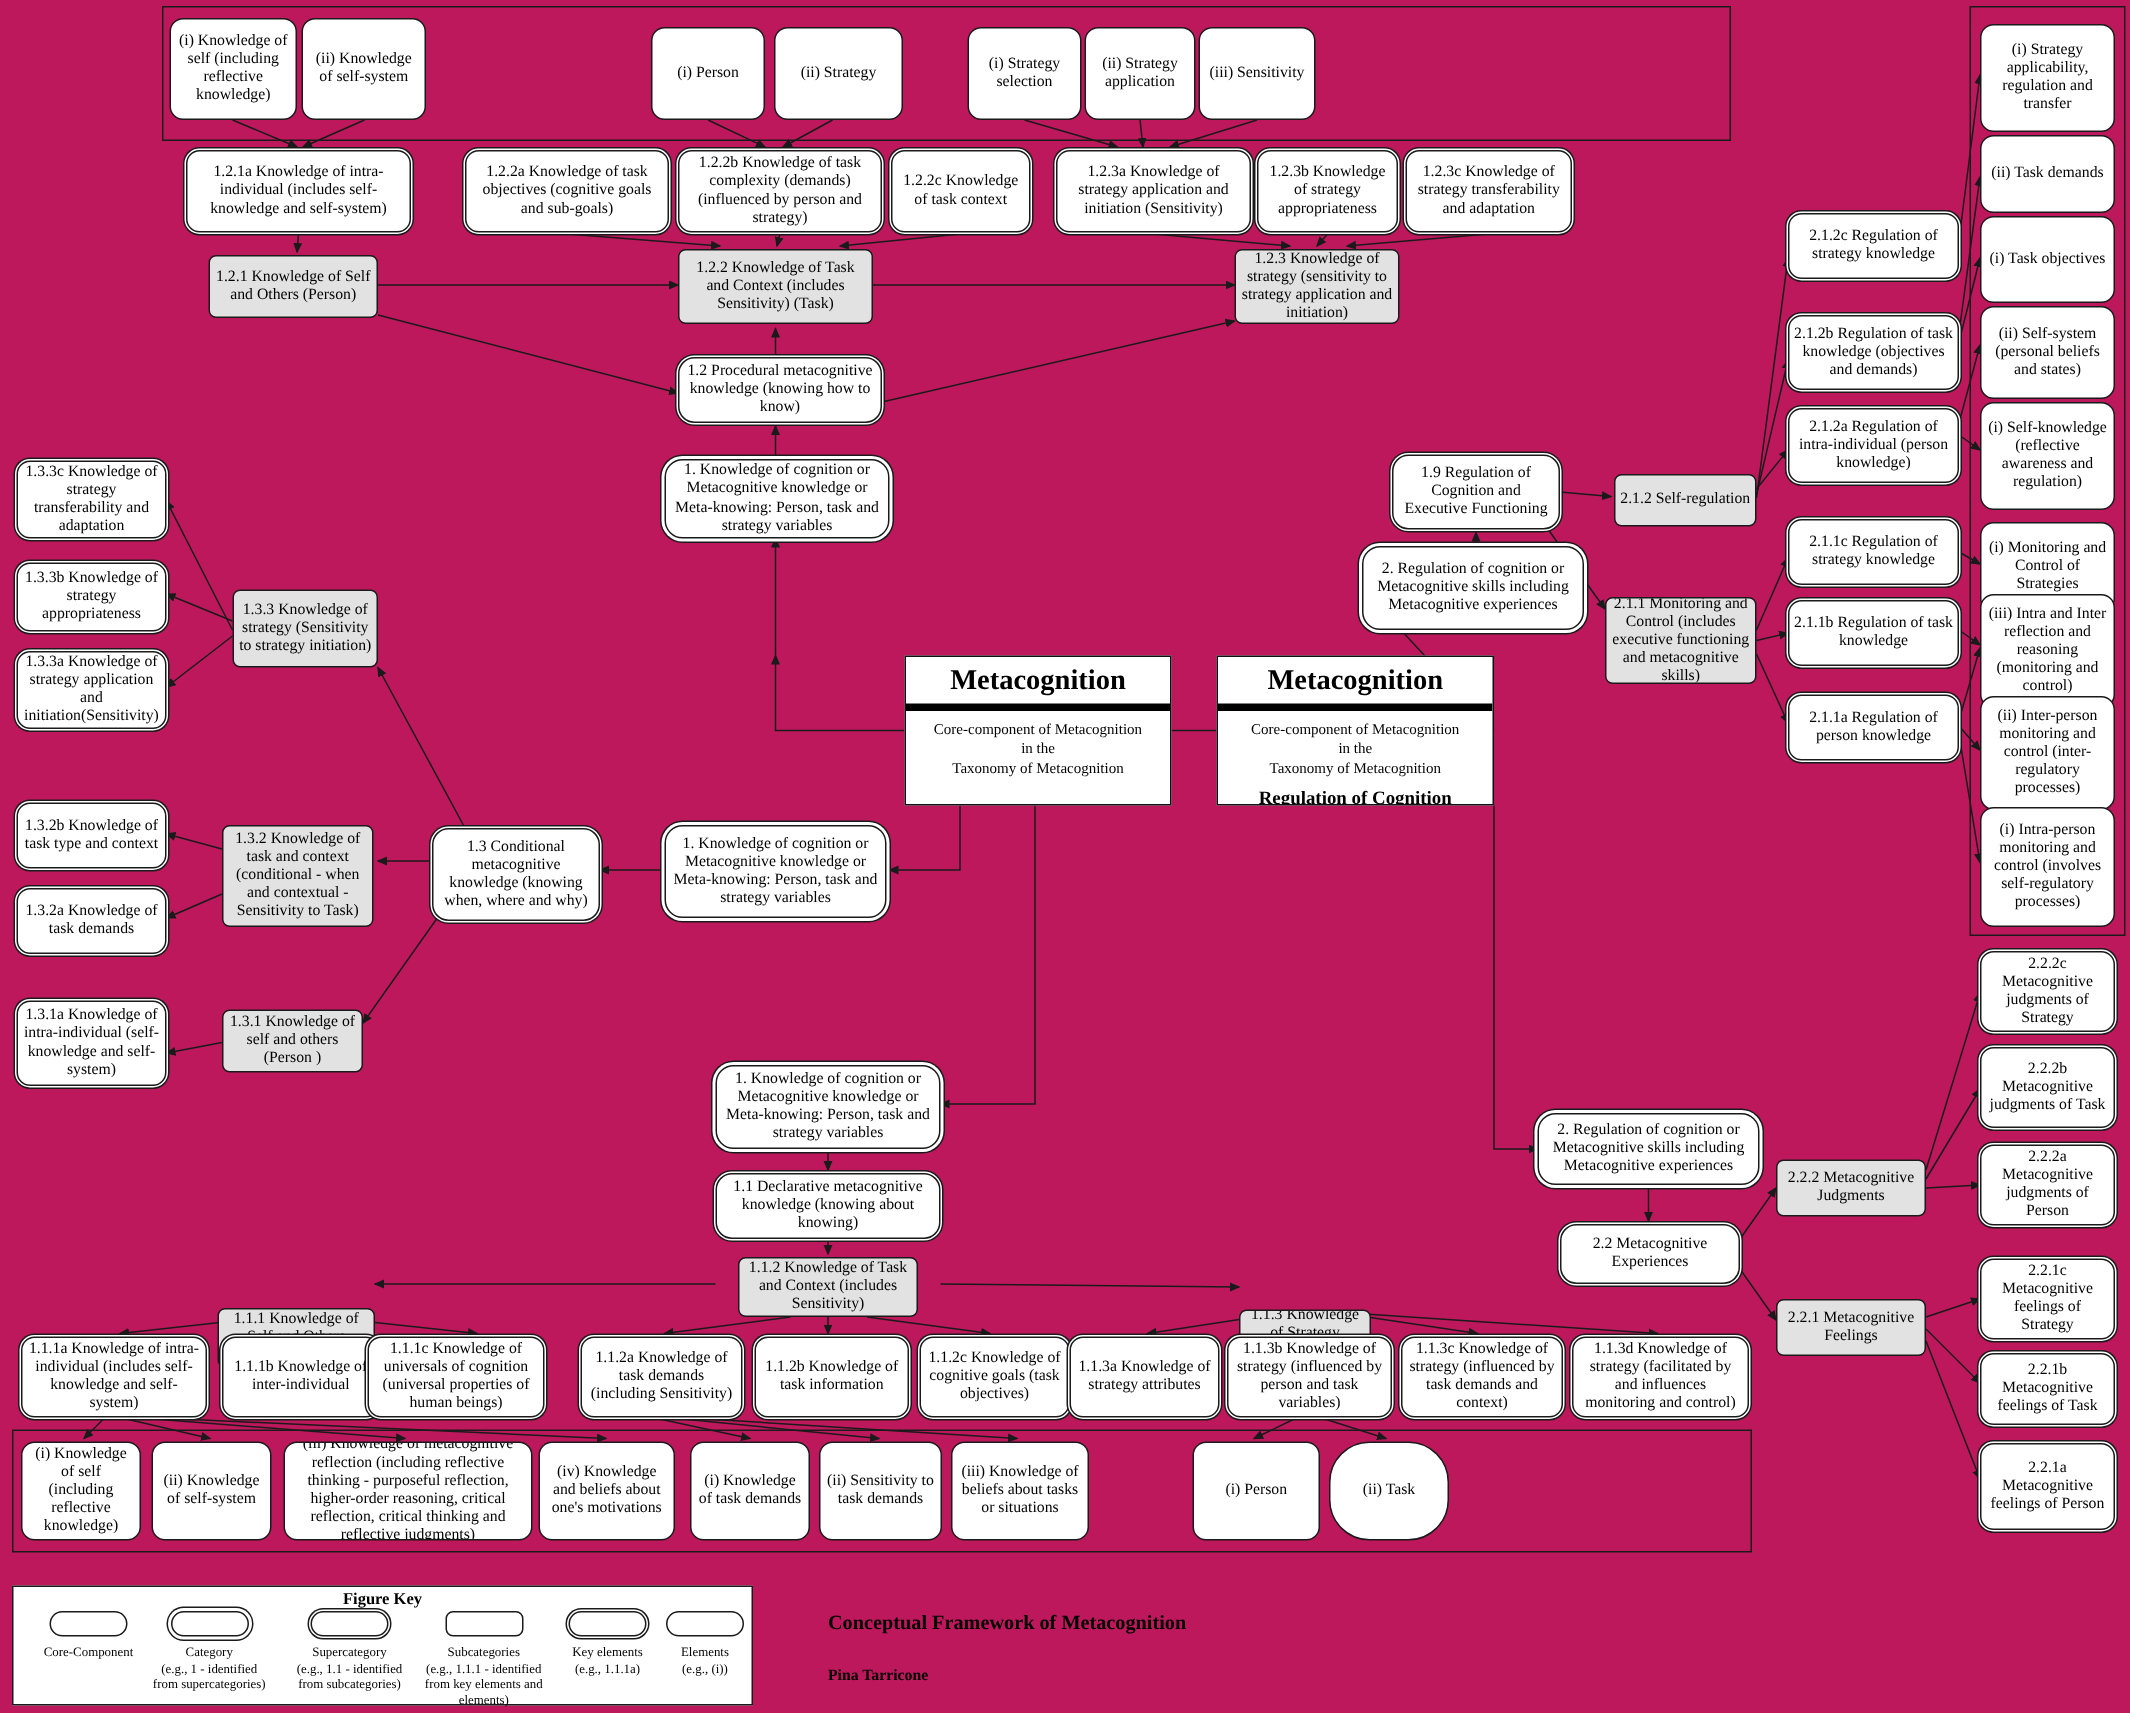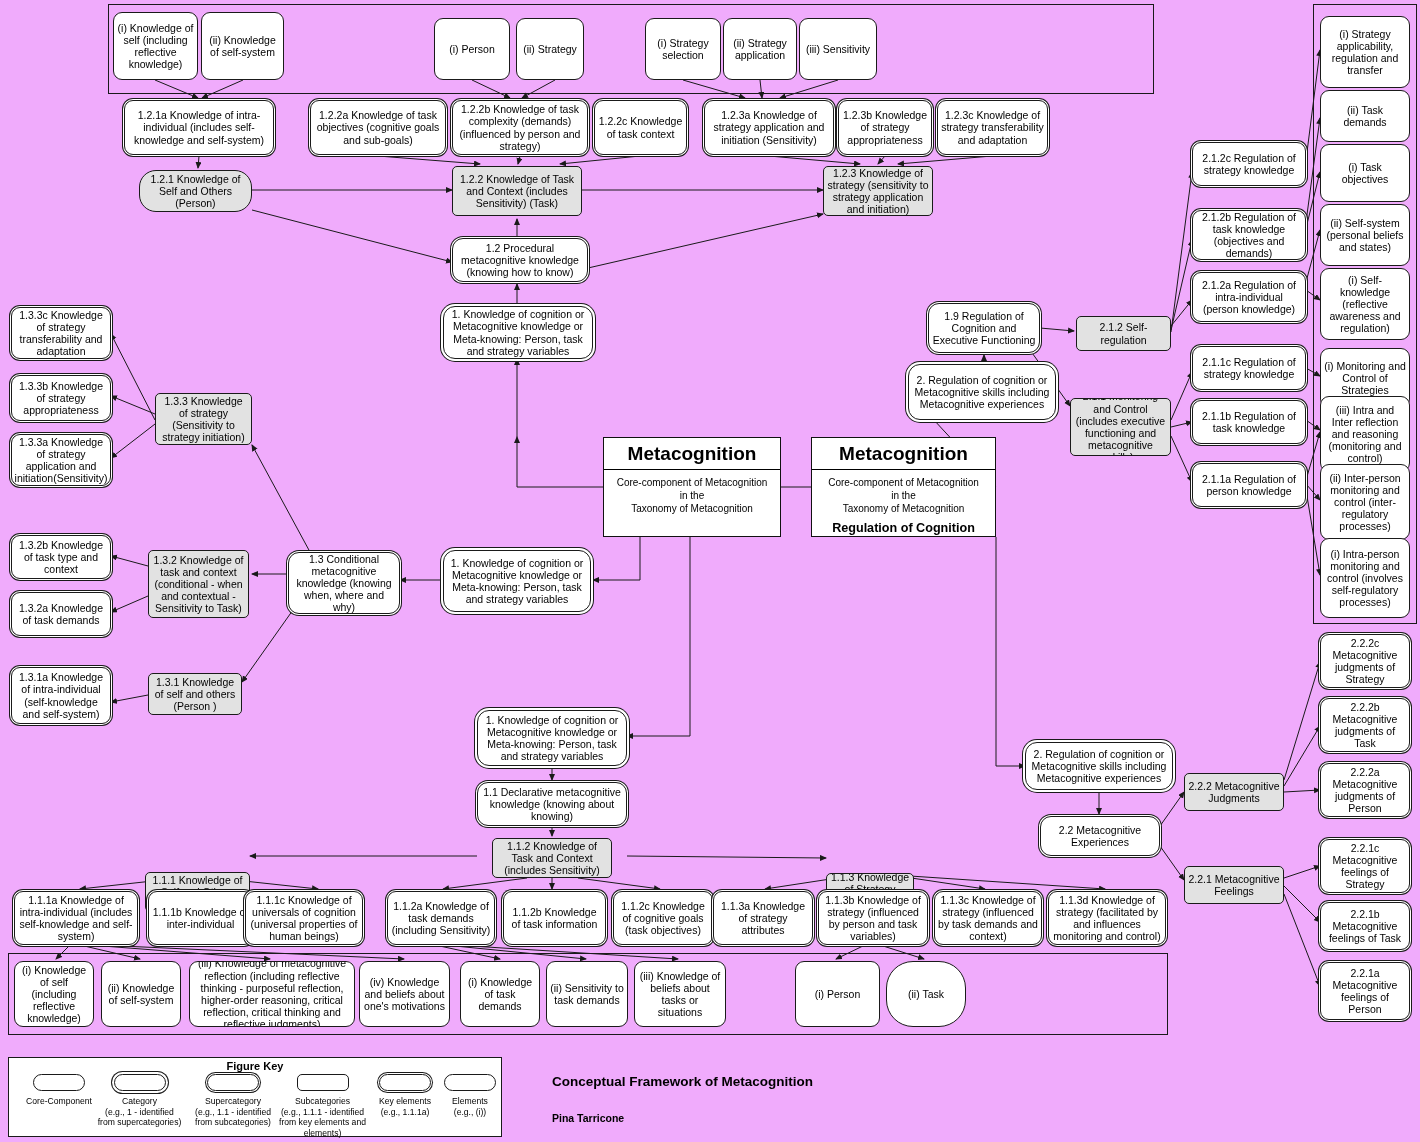--- a/index.html
+++ b/index.html
@@ -1,34 +1,34 @@
 <!DOCTYPE html>
 <html><head>
 <meta charset="utf-8">
 <style>
   html,body{margin:0;padding:0;background:#ffffff;}
   body{font-family:"Liberation Sans", sans-serif;}
-  #stage{position:relative;width:1420px;height:1142px;background:#f0abfc;overflow:hidden;}
+  #stage{position:relative;width:1420px;height:1142px;background:#be185d;overflow:hidden;font-family:Liberation Serif, serif;}
   svg.links{position:absolute;left:0;top:0;width:1420px;height:1142px;pointer-events:none;}
   .box{position:absolute;box-sizing:border-box;display:flex;align-items:center;justify-content:center;
        text-align:center;border:1px solid #1a1a1a;background:#fff;color:#000;
        line-height:1.16;padding:2px 3px;overflow:hidden;}
   
   .el{border-radius:9px;font-size:10.5px;}
   
   .keyel{border-radius:9px;font-size:10.5px;box-shadow:0 0 0 1px #fff, 0 0 0 2px #1a1a1a;}
   
   .sub{border-radius:5px;font-size:10.5px;background:#e2e2e2;}
   
   .super{border-radius:11px;font-size:10.5px;box-shadow:0 0 0 1px #fff, 0 0 0 2px #1a1a1a;}
   
   .cat{border-radius:12px;font-size:10.5px;box-shadow:0 0 0 2px #fff, 0 0 0 3px #1a1a1a;}
   
   .core{border:1.6px solid #111;border-radius:0;flex-direction:column;justify-content:flex-start;padding:0;}
-  .core .t1{font-size:19px;font-weight:bold;padding:5px 0 4px;width:100%;border-bottom:1px solid #000000;}
+  .core .t1{font-size:19px;font-weight:bold;padding:5px 0 4px;width:100%;border-bottom:5px solid #000000;}
   .core .t2{font-size:10px;padding:6px 4px 4px;width:100%;line-height:1.3;}
   .core .t3{font-size:12.6px;font-weight:bold;padding:2px 4px 6px;width:100%;line-height:1.25;}
   .group{position:absolute;border:1px solid #1a1a1a;background:transparent;box-sizing:border-box;}
   .keybox{position:absolute;border:1px solid #1a1a1a;box-sizing:border-box;background:#fff;}
   .keytitle{position:absolute;font-size:11px;font-weight:bold;text-align:center;}
   .keyitem{position:absolute;text-align:center;font-size:8.6px;line-height:1.25;}
   .keyshape{position:absolute;box-sizing:border-box;border:1px solid #1a1a1a;background:#fff;}
   .title-main{position:absolute;font-size:13.5px;font-weight:bold;color:#000;}
   .title-sub{position:absolute;font-size:10.5px;font-weight:bold;color:#000;}
 </style>
@@ -153,32 +153,32 @@
   </svg>
 
   <div class="group" style="left:108px;top:4px;width:1046px;height:90px;"></div>
   <div class="group" style="left:1313px;top:4px;width:104px;height:620px;"></div>
   <div class="group" style="left:8px;top:953px;width:1160px;height:82px;"></div>
 
   <div id="nodes">
       <div class="box el" style="left: 113px; top: 12px; width: 85px; height: 68px;">(i) Knowledge of self (including reflective knowledge)</div>
       <div class="box el" style="left: 201px; top: 12px; width: 83px; height: 68px;">(ii) Knowledge of self-system</div>
       <div class="box el" style="left: 434px; top: 18px; width: 76px; height: 62px;">(i) Person</div>
-      <div class="box el" style="left: 516px; top: 18px; width: 68px; height: 62px;">(ii) Strategy</div>
+      <div class="box el" style="left: 516px; top: 18px; width: 86px; height: 62px;">(ii) Strategy</div>
       <div class="box el" style="left: 645px; top: 18px; width: 76px; height: 62px;">(i) Strategy selection</div>
       <div class="box el" style="left: 723px; top: 18px; width: 74px; height: 62px;">(ii) Strategy application</div>
       <div class="box el" style="left: 799px; top: 18px; width: 78px; height: 62px;">(iii) Sensitivity</div>
       <div class="box keyel" style="left: 124px; top: 100px; width: 150px; height: 55px;">1.2.1a Knowledge of intra-individual (includes self-knowledge and self-system)</div>
       <div class="box keyel" style="left: 310px; top: 100px; width: 136px; height: 55px;">1.2.2a Knowledge of task objectives (cognitive goals and sub-goals)</div>
       <div class="box keyel" style="left: 452px; top: 100px; width: 136px; height: 55px;">1.2.2b Knowledge of task complexity (demands) (influenced by person and strategy)</div>
       <div class="box keyel" style="left: 594px; top: 100px; width: 93px; height: 55px;">1.2.2c Knowledge of task context</div>
       <div class="box keyel" style="left: 704px; top: 100px; width: 130px; height: 55px;">1.2.3a  Knowledge of strategy application and initiation (Sensitivity)</div>
       <div class="box keyel" style="left: 838px; top: 100px; width: 94px; height: 55px;">1.2.3b Knowledge of strategy appropriateness</div>
       <div class="box keyel" style="left: 937px; top: 100px; width: 111px; height: 55px;">1.2.3c Knowledge of strategy transferability and adaptation</div>
-      <div class="box sub" style="left: 139px; top: 170px; width: 113px; height: 42px; border-radius: 17px;">1.2.1 Knowledge of Self and Others (Person)</div>
+      <div class="box sub" style="left: 139px; top: 170px; width: 113px; height: 42px;">1.2.1 Knowledge of Self and Others (Person)</div>
       <div class="box sub" style="left: 452px; top: 166px; width: 130px; height: 50px;">1.2.2 Knowledge of Task and Context (includes Sensitivity) (Task)</div>
       <div class="box sub" style="left: 823px; top: 166px; width: 110px; height: 50px;">1.2.3 Knowledge of strategy (sensitivity to strategy application and initiation)</div>
       <div class="box super" style="left: 452px; top: 238px; width: 136px; height: 44px;">1.2 Procedural metacognitive knowledge (knowing how to know)</div>
       <div class="box cat" style="left: 443px; top: 306px; width: 150px; height: 53px;">1. Knowledge of cognition or Metacognitive knowledge or Meta-knowing: Person, task and strategy variables</div>
       <div class="box keyel" style="left: 11px; top: 307px; width: 100px; height: 52px;">1.3.3c Knowledge of strategy transferability and adaptation</div>
       <div class="box keyel" style="left: 11px; top: 375px; width: 100px; height: 46px;">1.3.3b Knowledge of strategy appropriateness</div>
       <div class="box keyel" style="left: 11px; top: 434px; width: 100px; height: 52px;">1.3.3a Knowledge of strategy application and initiation(Sensitivity)</div>
       <div class="box sub" style="left: 155px; top: 393px; width: 97px; height: 52px;">1.3.3 Knowledge of strategy (Sensitivity to strategy initiation)</div>
       <div class="box keyel" style="left: 11px; top: 535px; width: 100px; height: 44px;">1.3.2b Knowledge of task type and context</div>
       <div class="box keyel" style="left: 11px; top: 592px; width: 100px; height: 44px;">1.3.2a Knowledge of task demands</div>

